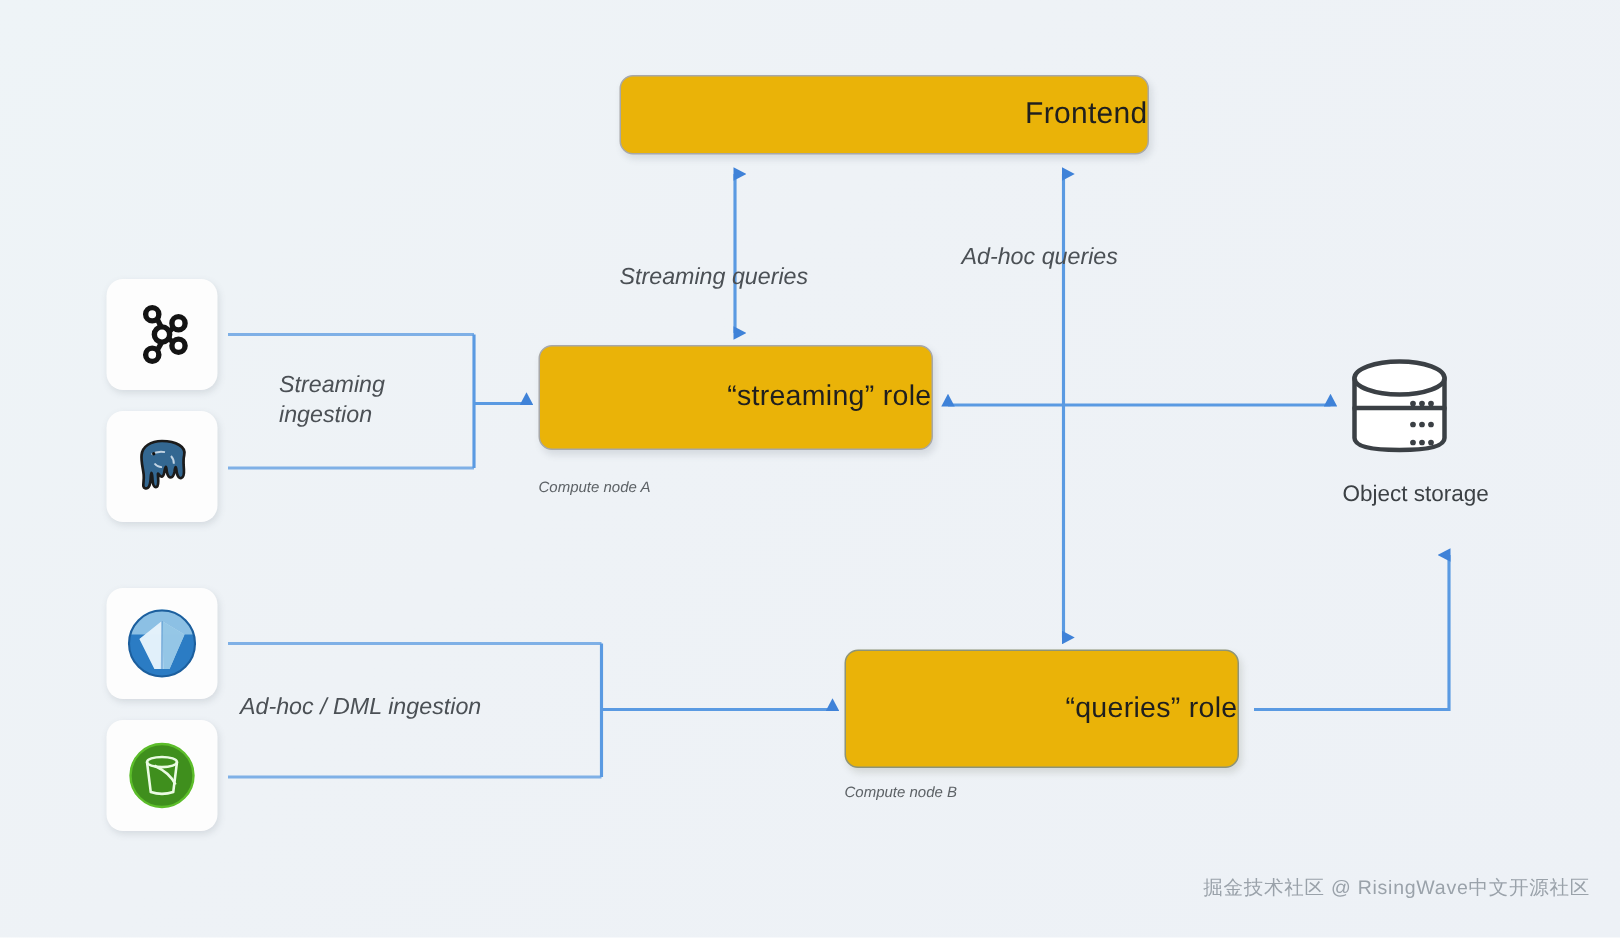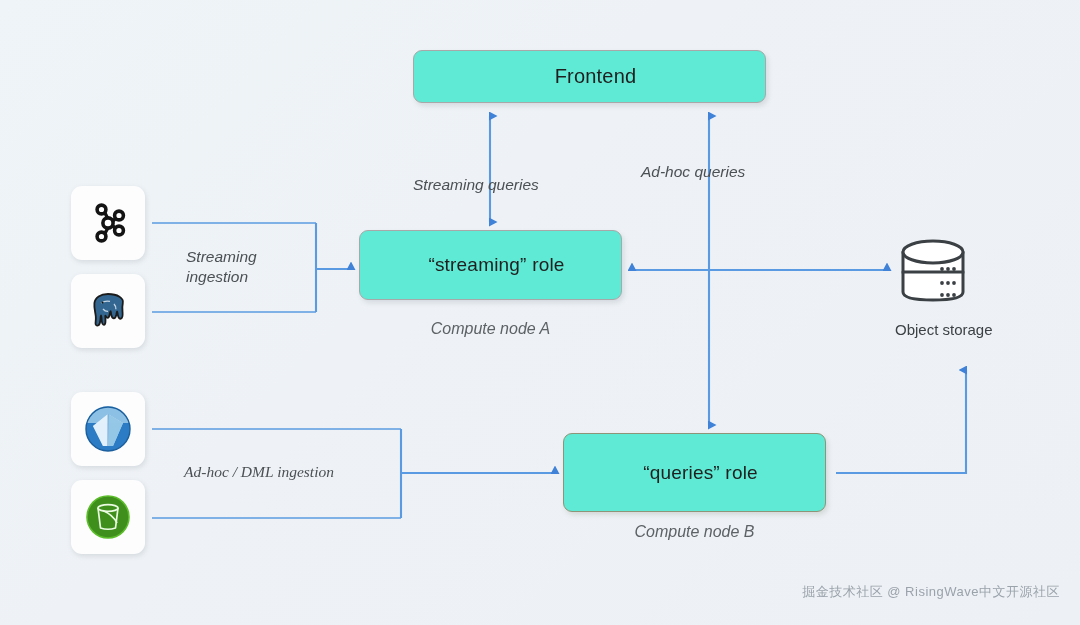--- a/index.html
+++ b/index.html
@@ -28,27 +28,27 @@
     position: absolute;
     left: 0; top: 0;
     width: 1080px;
     height: 625px;
     pointer-events: none;
   }
 
   
   .node-box {
     position: absolute;
-    background: #5eead4;
+    background: #eab308;
     border: 1.4px solid #a8a8a8;
     border-radius: 9px;
     box-shadow: 2px 3px 5px rgba(90,100,115,0.16);
     display: flex;
     align-items: center;
-    justify-content: center;
+    justify-content: flex-end;
     color: #1f1f1f;
     letter-spacing: 0.2px;
     padding-left: 12px;
   }
 
   #frontend-box {
     left: 413px; top: 50px;
     width: 353px; height: 53px;
     font-size: 20px;
   }
@@ -63,42 +63,42 @@
     left: 563px; top: 433px;
     width: 263px; height: 79px;
     font-size: 19px;
     border-color: #8e9477;
     box-shadow: 2px 3px 5px rgba(100,105,85,0.18);
   }
 
   
   .node-caption {
     position: absolute;
-    font-size: 16px;
+    font-size: 10px;
     font-style: italic;
     color: #5d6266;
     white-space: nowrap;
-    text-align: center;
+    text-align: left;
   }
   #caption-a { left: 359px; top: 320px; width: 263px; }
   #caption-b { left: 563px; top: 523px; width: 263px; }
 
   
   .edge-label {
     position: absolute;
     font-size: 15.5px;
     font-style: italic;
     color: #4b5055;
     white-space: pre-line;
     line-height: 1.28;
   }
   #label-streaming-queries { left: 413px; top: 155px; margin-top: 20px; }
   #label-adhoc-queries     { left: 641px; top: 162px; }
   #label-streaming-ingest  { left: 186px; top: 247px; width: 112px; text-align: left; }
-  #label-adhoc-ingest      { left: 184px; top: 462px; font-family: Liberation Serif, serif; }
+  #label-adhoc-ingest      { left: 160px; top: 462px; }
 
   
   .icon-card {
     position: absolute;
     width: 74px; height: 74px;
     background: #fdfdfd;
     border-radius: 11px;
     box-shadow: 1px 2px 5px rgba(90,100,115,0.17);
     display: flex;
     align-items: center;

